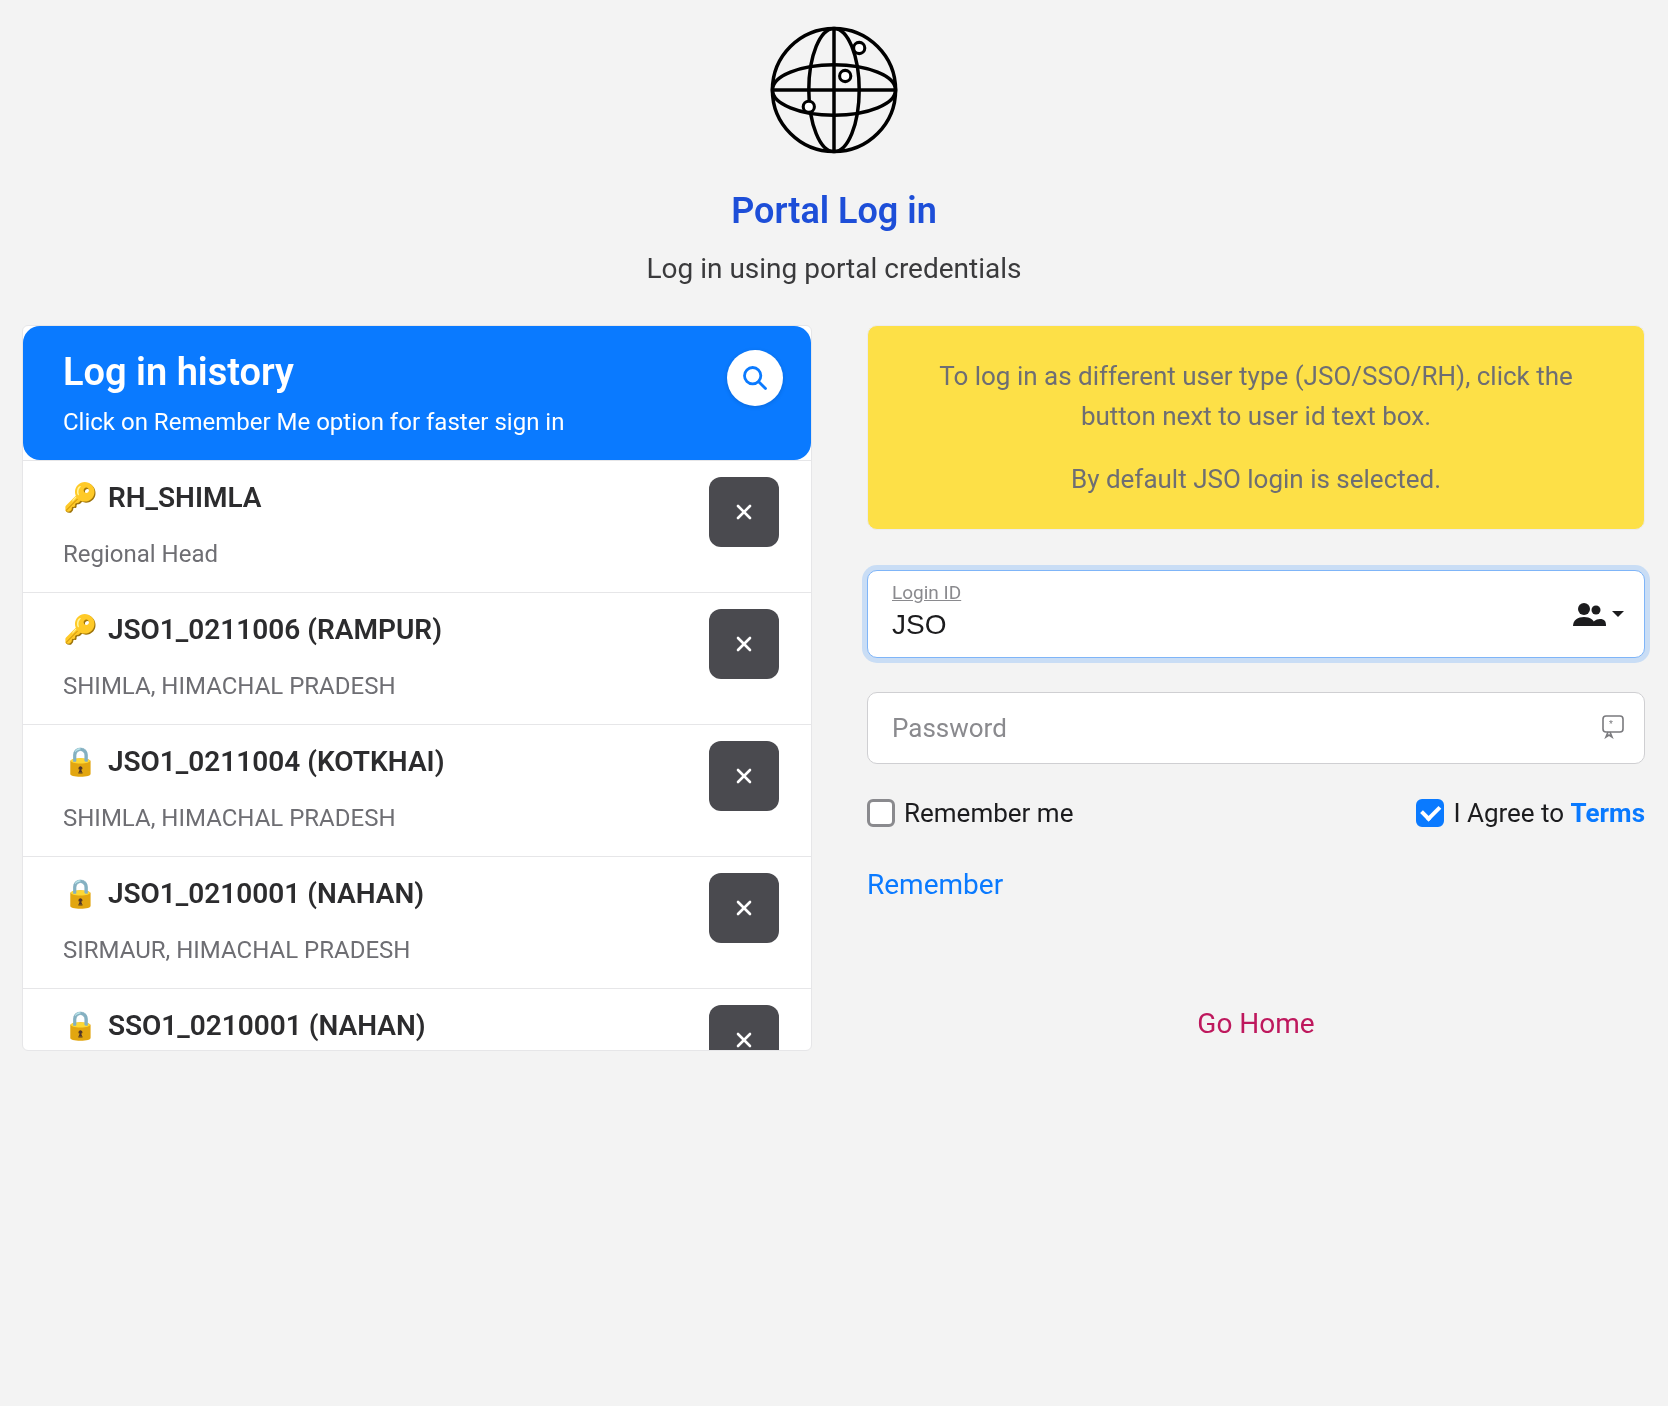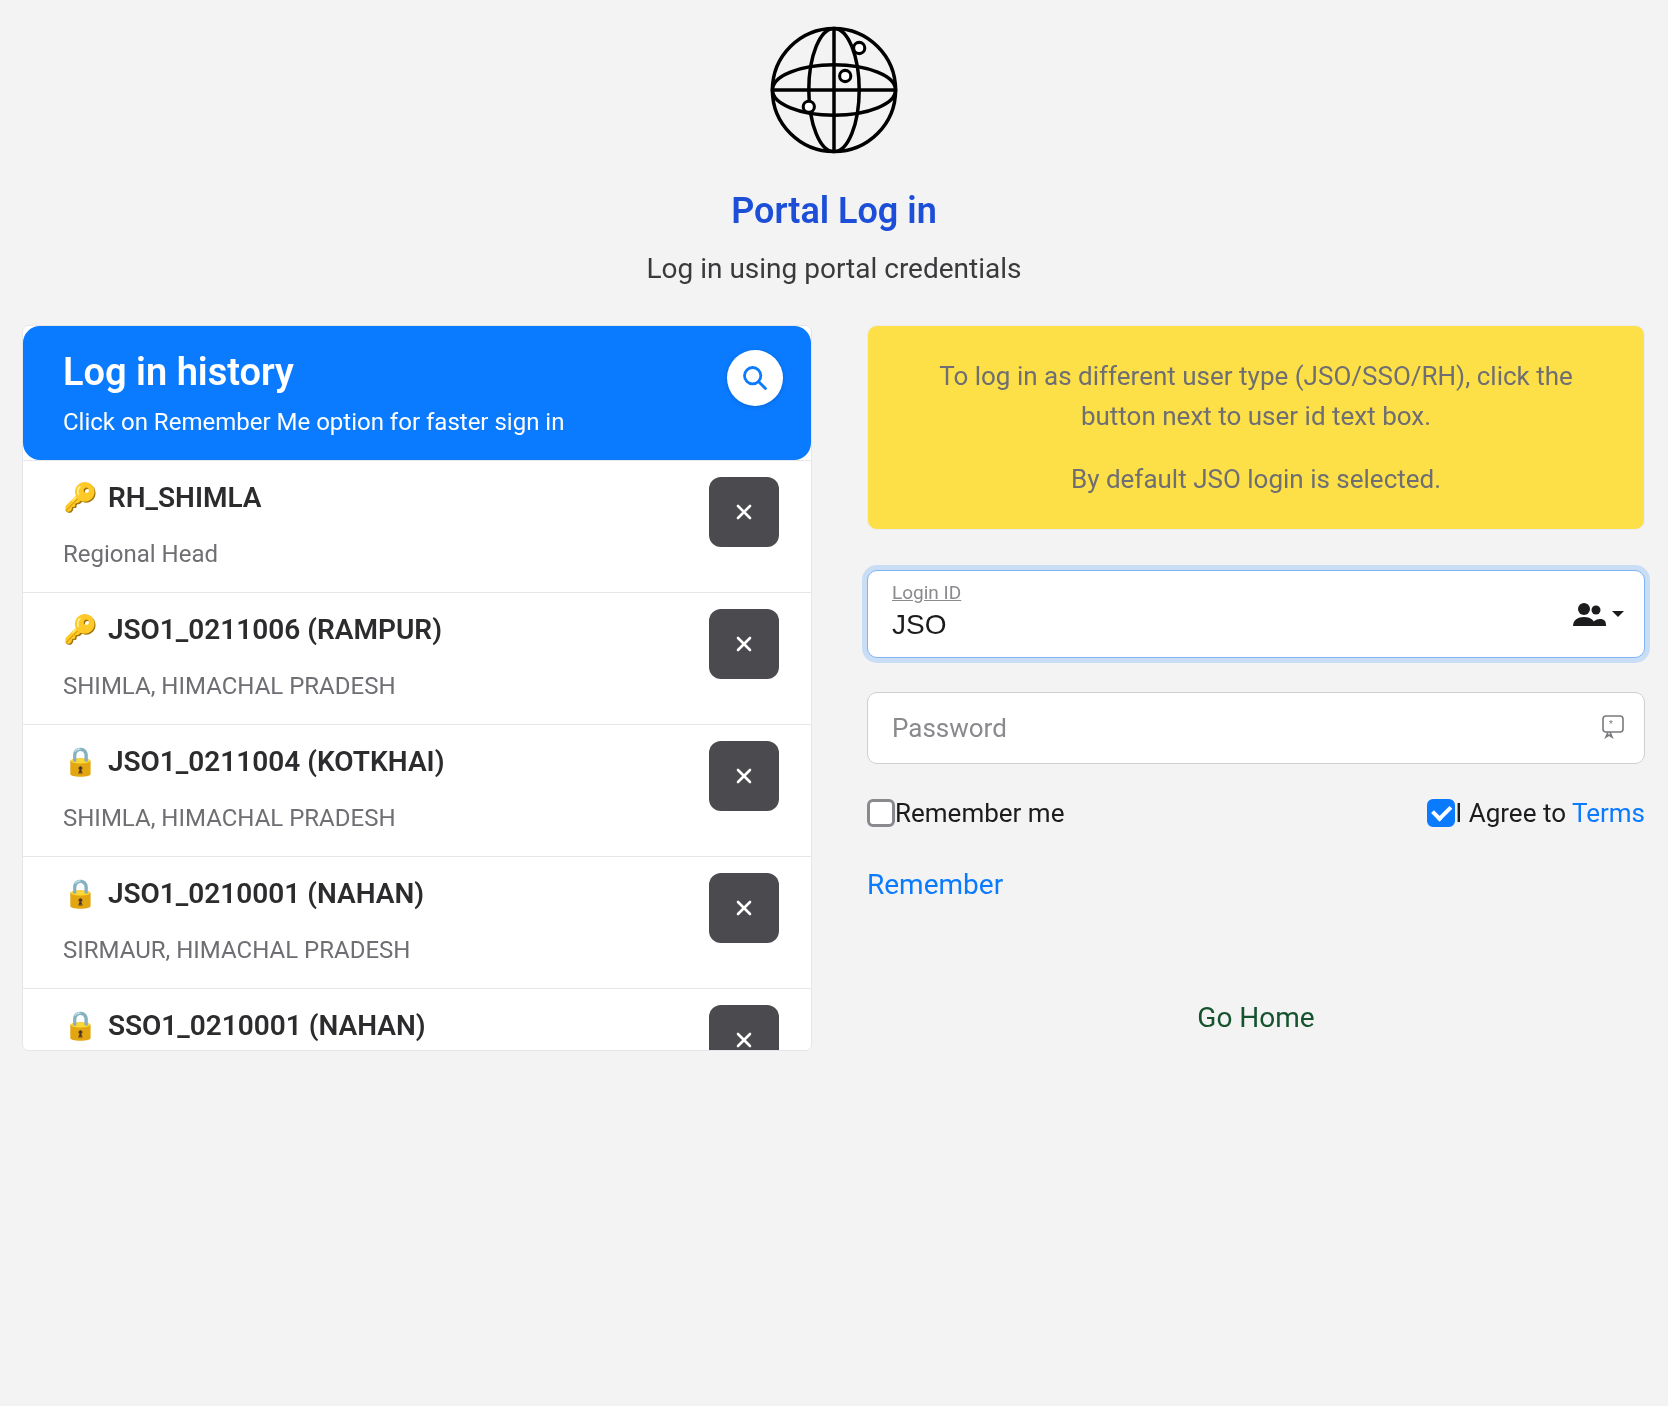--- a/index.html
+++ b/index.html
@@ -198,21 +198,21 @@
   }
   .options-row {
     display: flex;
     justify-content: space-between;
     font-size: 26px;
     margin-bottom: 40px;
   }
   .check-wrap {
     display: flex;
     align-items: center;
-    gap: 0;
+    gap: 9px;
     cursor: pointer;
   }
   .checkbox {
     width: 28px;
     height: 28px;
     border: 3px solid #8a8a8e;
     border-radius: 6px;
     display: inline-flex;
     align-items: center;
     justify-content: center;
@@ -227,32 +227,34 @@
     width: 8px;
     height: 14px;
     border: solid #fff;
     border-width: 0 4px 4px 0;
     transform: rotate(45deg) translate(-1px,-2px);
   }
   .link {
     color: #0a7aff;
     cursor: pointer;
     text-decoration: none;
+    font-weight: bold;
   }
   .advanced {
     font-size: 28px;
     color: #0a7aff;
     cursor: pointer;
     margin-bottom: 100px;
   }
   .go-home {
     text-align: center;
     font-size: 28px;
-    color: #14532d;
-    cursor: pointer;
+    color: #be185d;
+    cursor: pointer;
+    margin-top: 6px;
   }
 </style>
 </head>
 <body>
 
 <div class="page">
   <div class="header">
     <svg class="globe" width="140" height="140" viewBox="0 0 100 100">
       <circle cx="50" cy="50" r="44" fill="none" stroke="#000" stroke-width="2.5"></circle>
       <ellipse cx="50" cy="50" rx="44" ry="18" fill="none" stroke="#000" stroke-width="2.5"></ellipse>

